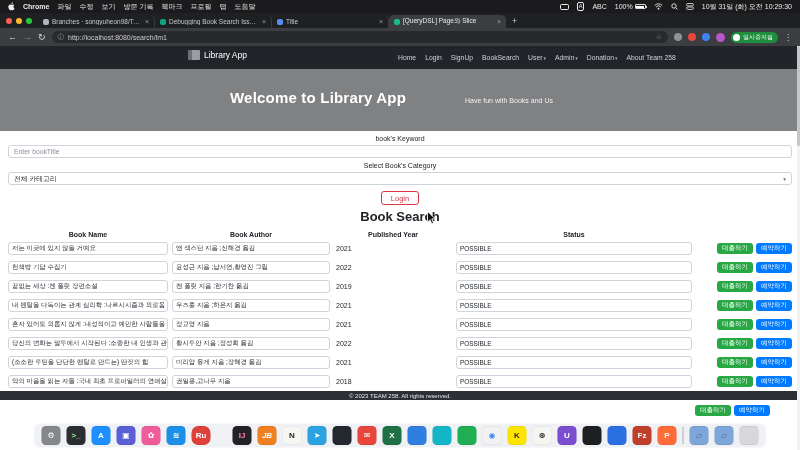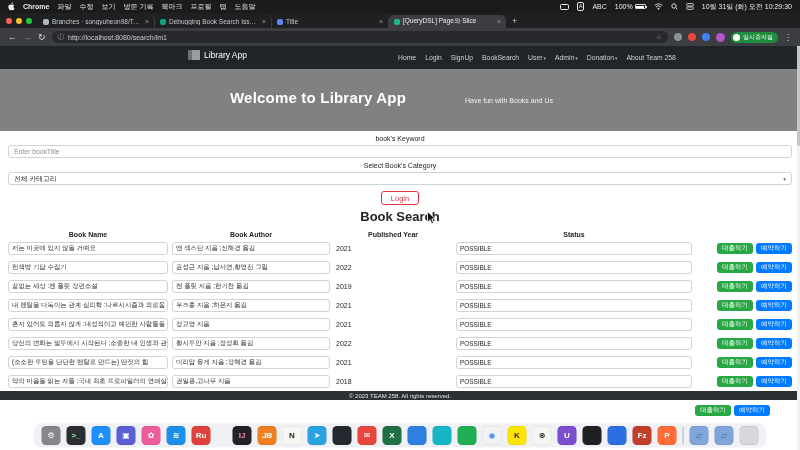--- a/index.html
+++ b/index.html
@@ -422,21 +422,21 @@
         </div>
 
         <div class="dicon" style="background: rgb(238, 93, 153);">
           <span style="color: rgb(255, 255, 255);">✿</span>
         </div>
 
         <div class="dicon" style="background: rgb(28, 144, 232);">
           <span style="color: rgb(255, 255, 255);">≋</span>
         </div>
 
-        <div class="dicon" style="background: rgb(224, 64, 58);">
+        <div class="dicon" style="background: rgb(224, 64, 58); border-radius: 7px;">
           <span style="color: rgb(255, 255, 255);">Ru</span>
         </div>
 
         <div class="dicon" style="background: rgb(35, 35, 39); margin-left: 16px;">
           <span style="color: rgb(255, 126, 182);">IJ</span>
         </div>
 
         <div class="dicon" style="background: rgb(240, 128, 31);">
           <span style="color: rgb(255, 255, 255); font-style: italic;">JB</span>
         </div>

